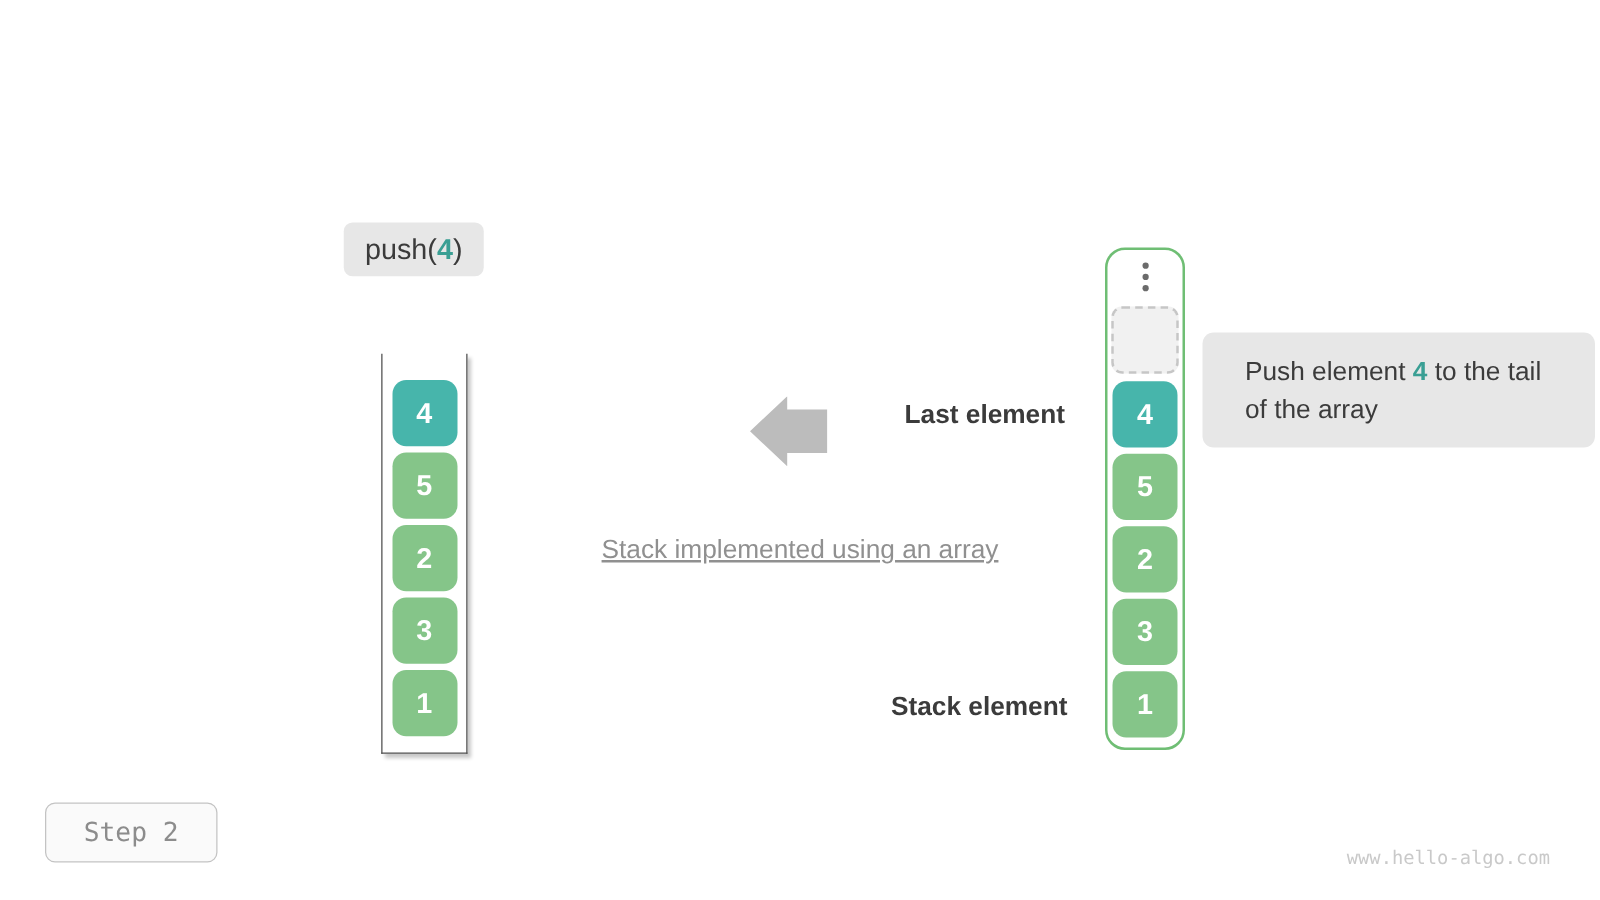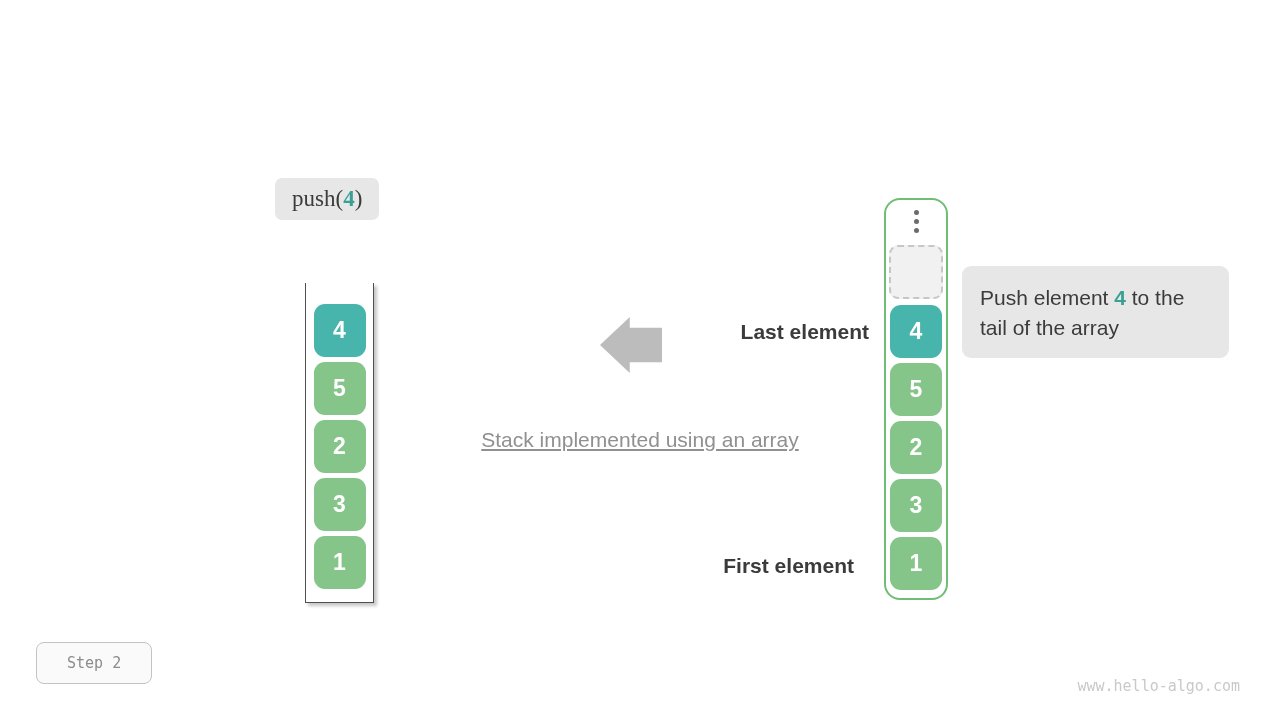--- a/index.html
+++ b/index.html
@@ -23,21 +23,21 @@
     font-family:"Liberation Sans",sans-serif;
     overflow:hidden;
   }
 
   
   .op-label{
     position:absolute;left:275px;top:178px;
     background:var(--label-bg);
     border-radius:7px;
     padding:8px 17px;
-    font-family:Liberation Serif, serif;
+    font-family:Liberation Sans, sans-serif;
     font-size:23px;color:var(--dark-text);
     white-space:nowrap;
   }
   .op-label .accent{color:var(--teal-text);font-weight:bold;}
 
   
   .cell{
     width:52px;height:53px;
     border-radius:11px;
     background:var(--green);
@@ -67,21 +67,21 @@
     width:62px;height:56px;
     background:var(--arrow-gray);
     clip-path:polygon(0 50%,48% 0,48% 19%,100% 19%,100% 81%,48% 81%,48% 100%);
   }
 
   .pos-label{
     position:absolute;
     font-size:21px;font-weight:bold;color:var(--dark-text);
     white-space:nowrap;
   }
-  .pos-label.last{right:411px;top:320px;padding-left:40px;}
+  .pos-label.last{right:428px;top:320px;padding-left:40px;}
   .pos-label.first{right:426px;top:554px;}
 
   .caption{
     position:absolute;left:440px;top:428px;width:400px;
     text-align:center;
     font-size:21px;color:var(--gray-text);
     white-space:nowrap;
     text-decoration:underline;
   }
 
@@ -110,37 +110,37 @@
     border-radius:9px;
     background:#f1f1f1;
     flex:none;
   }
   .right-stack .cell{margin-top:5px;}
   .right-stack .cell.top{margin-top:6px;}
 
   
   .callout{
     position:absolute;left:962px;top:266px;
-    width:267px;height:92px;
+    width:314px;height:92px;
     background:var(--label-bg);
     border-radius:9px;
-    padding:17px 40px 0 18px;
+    padding:17px 40px 0 34px;
     font-size:21px;line-height:30px;color:var(--dark-text);
   }
   .callout .accent{color:var(--teal-text);font-weight:bold;}
 
   
   .step-badge{
     position:absolute;left:36px;top:642px;
     background:#fafafa;
     border:1px solid #c3c3c3;
     border-radius:8px;
     padding:11px 30px;
     font-family:"DejaVu Sans Mono","Liberation Mono",monospace;
-    font-size:15px;color:var(--step-text);
+    font-size:21px;color:var(--step-text);
     white-space:nowrap;
   }
 
   .watermark{
     position:absolute;right:40px;top:677px;
     font-family:"DejaVu Sans Mono","Liberation Mono",monospace;
     font-size:15px;color:var(--watermark-gray);
     white-space:nowrap;
     margin-left:40px;
   }
@@ -155,21 +155,21 @@
   <div class="cell">5</div>
   <div class="cell">2</div>
   <div class="cell">3</div>
   <div class="cell">1</div>
 </div>
 
 <div class="arrow"></div>
 
 <div class="pos-label last">Last element</div>
 <div class="caption">Stack implemented using an array</div>
-<div class="pos-label first">First element</div>
+<div class="pos-label first">Stack element</div>
 
 <div class="right-stack">
   <div class="dots">
     <span></span>
     <span></span>
     <span></span>
   </div>
   <div class="empty-slot"></div>
   <div class="cell top">4</div>
   <div class="cell">5</div>

